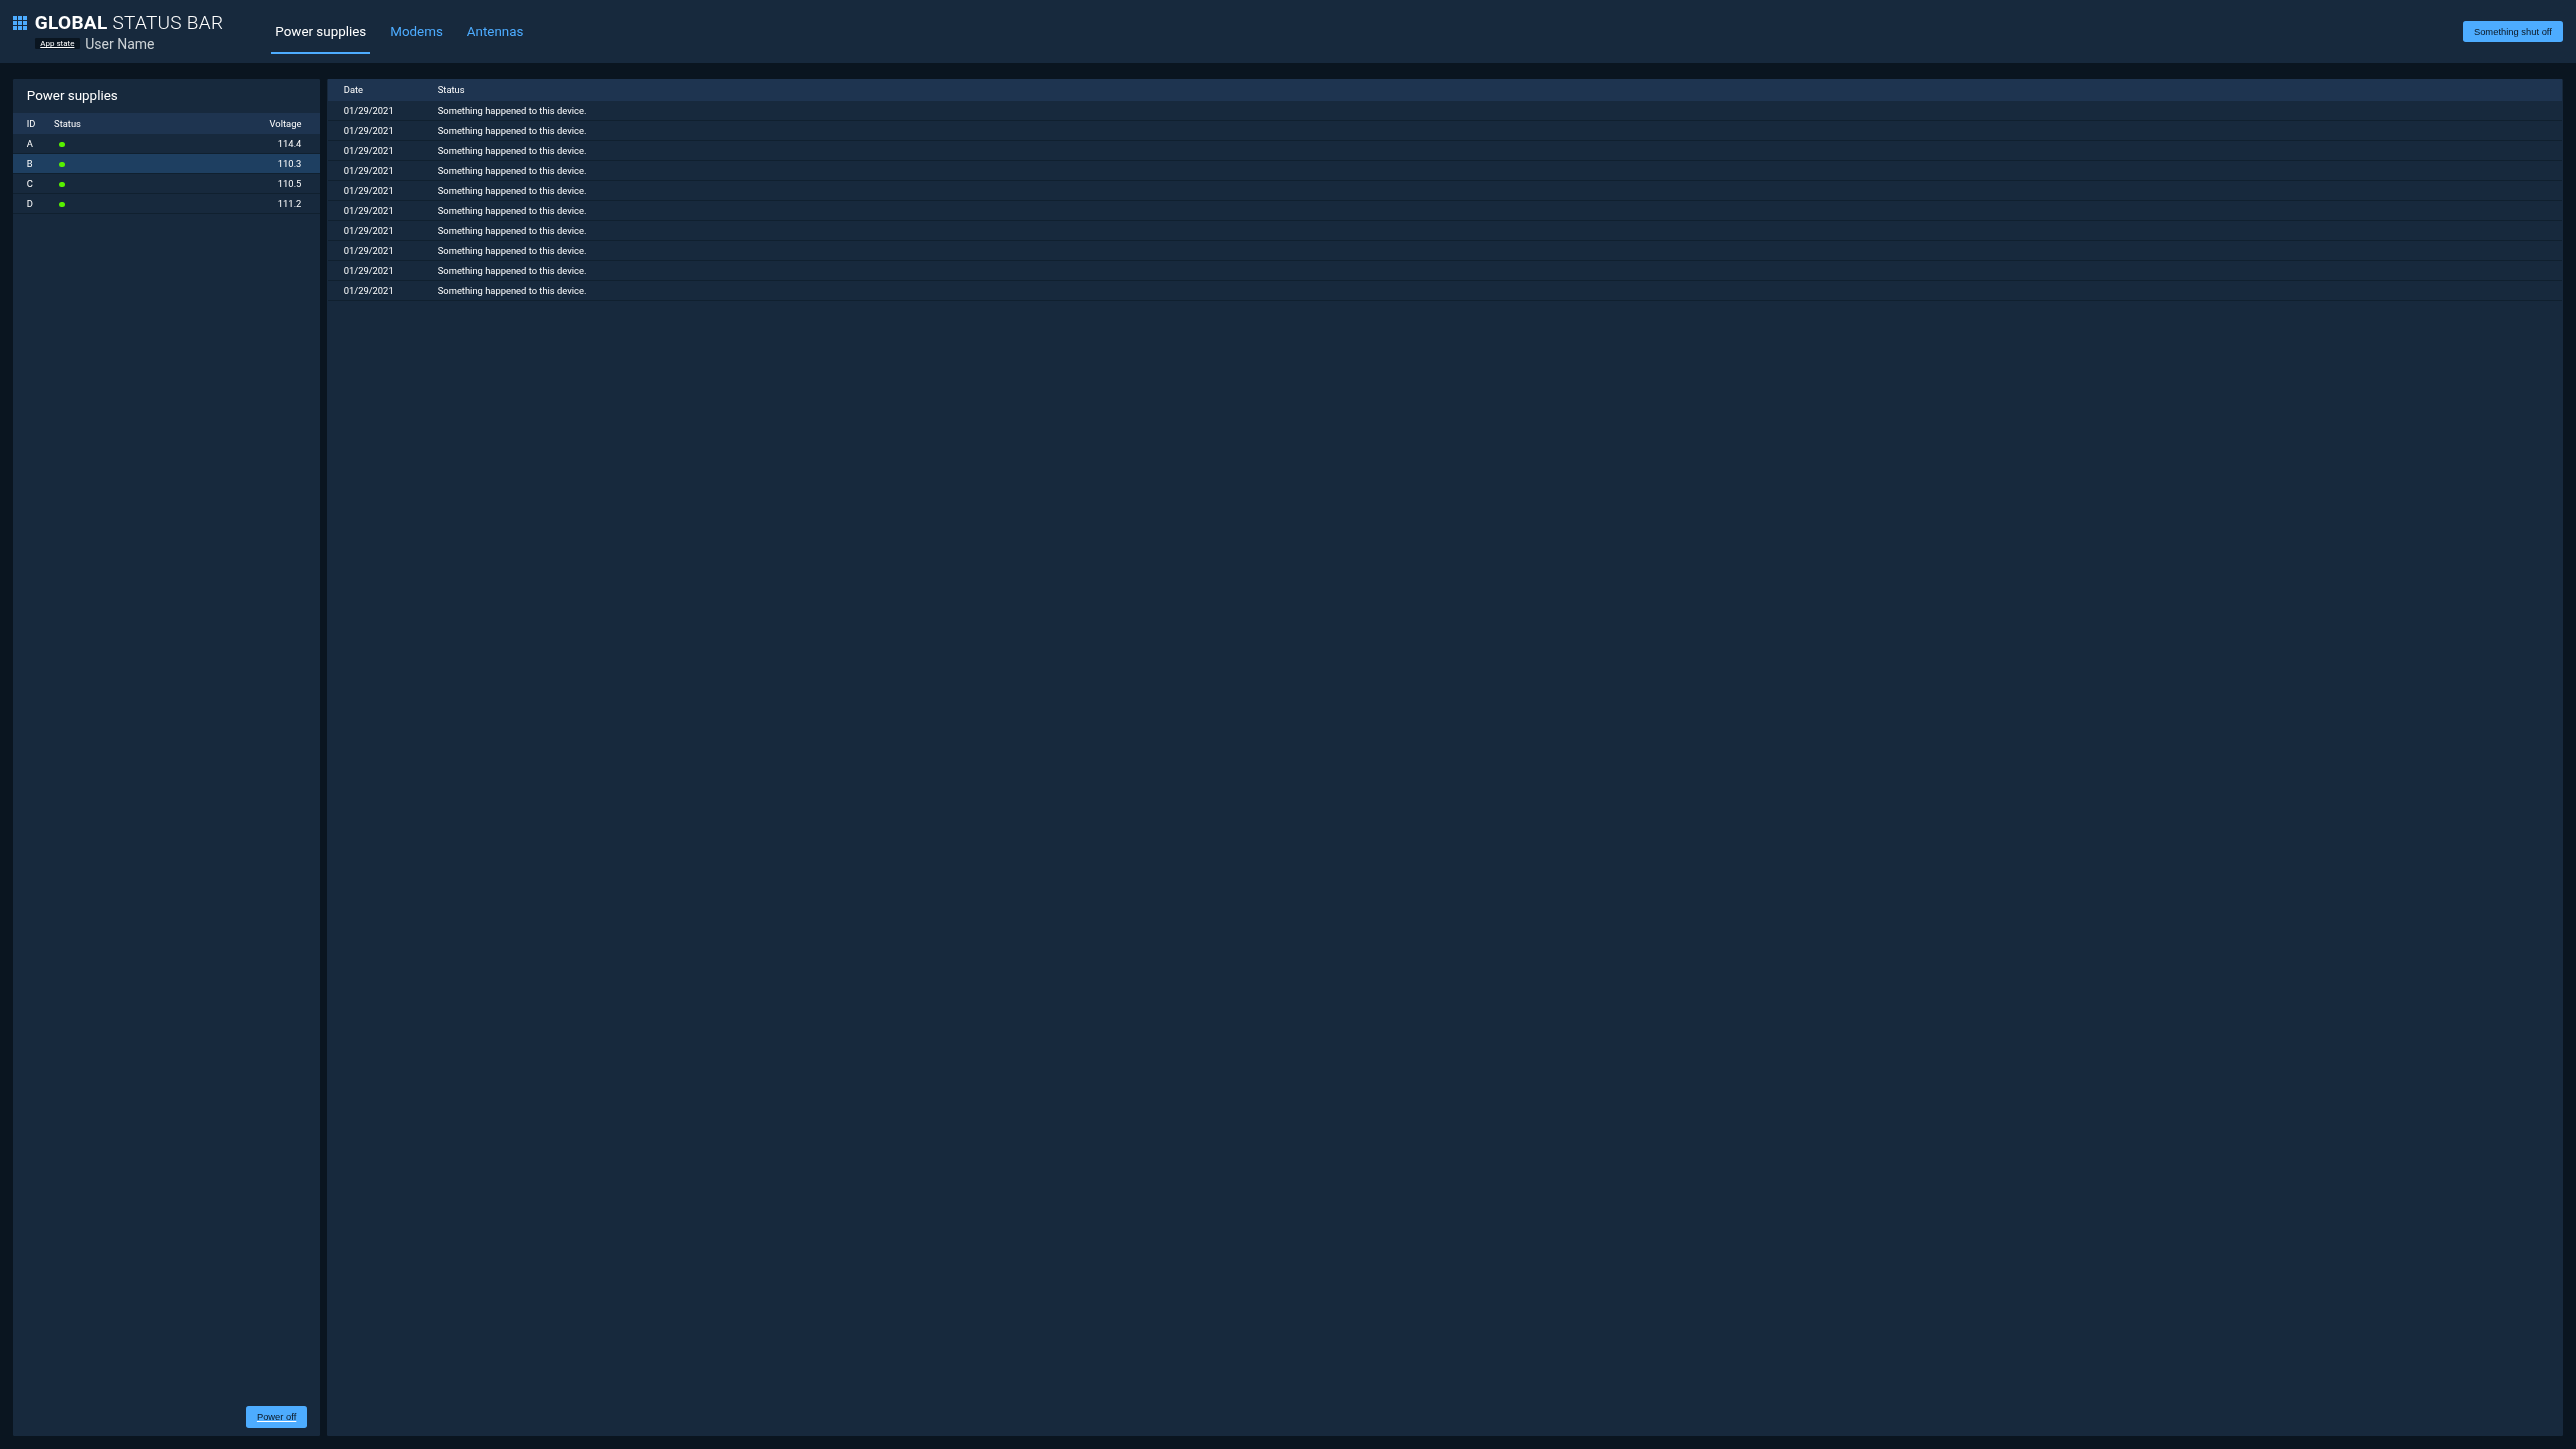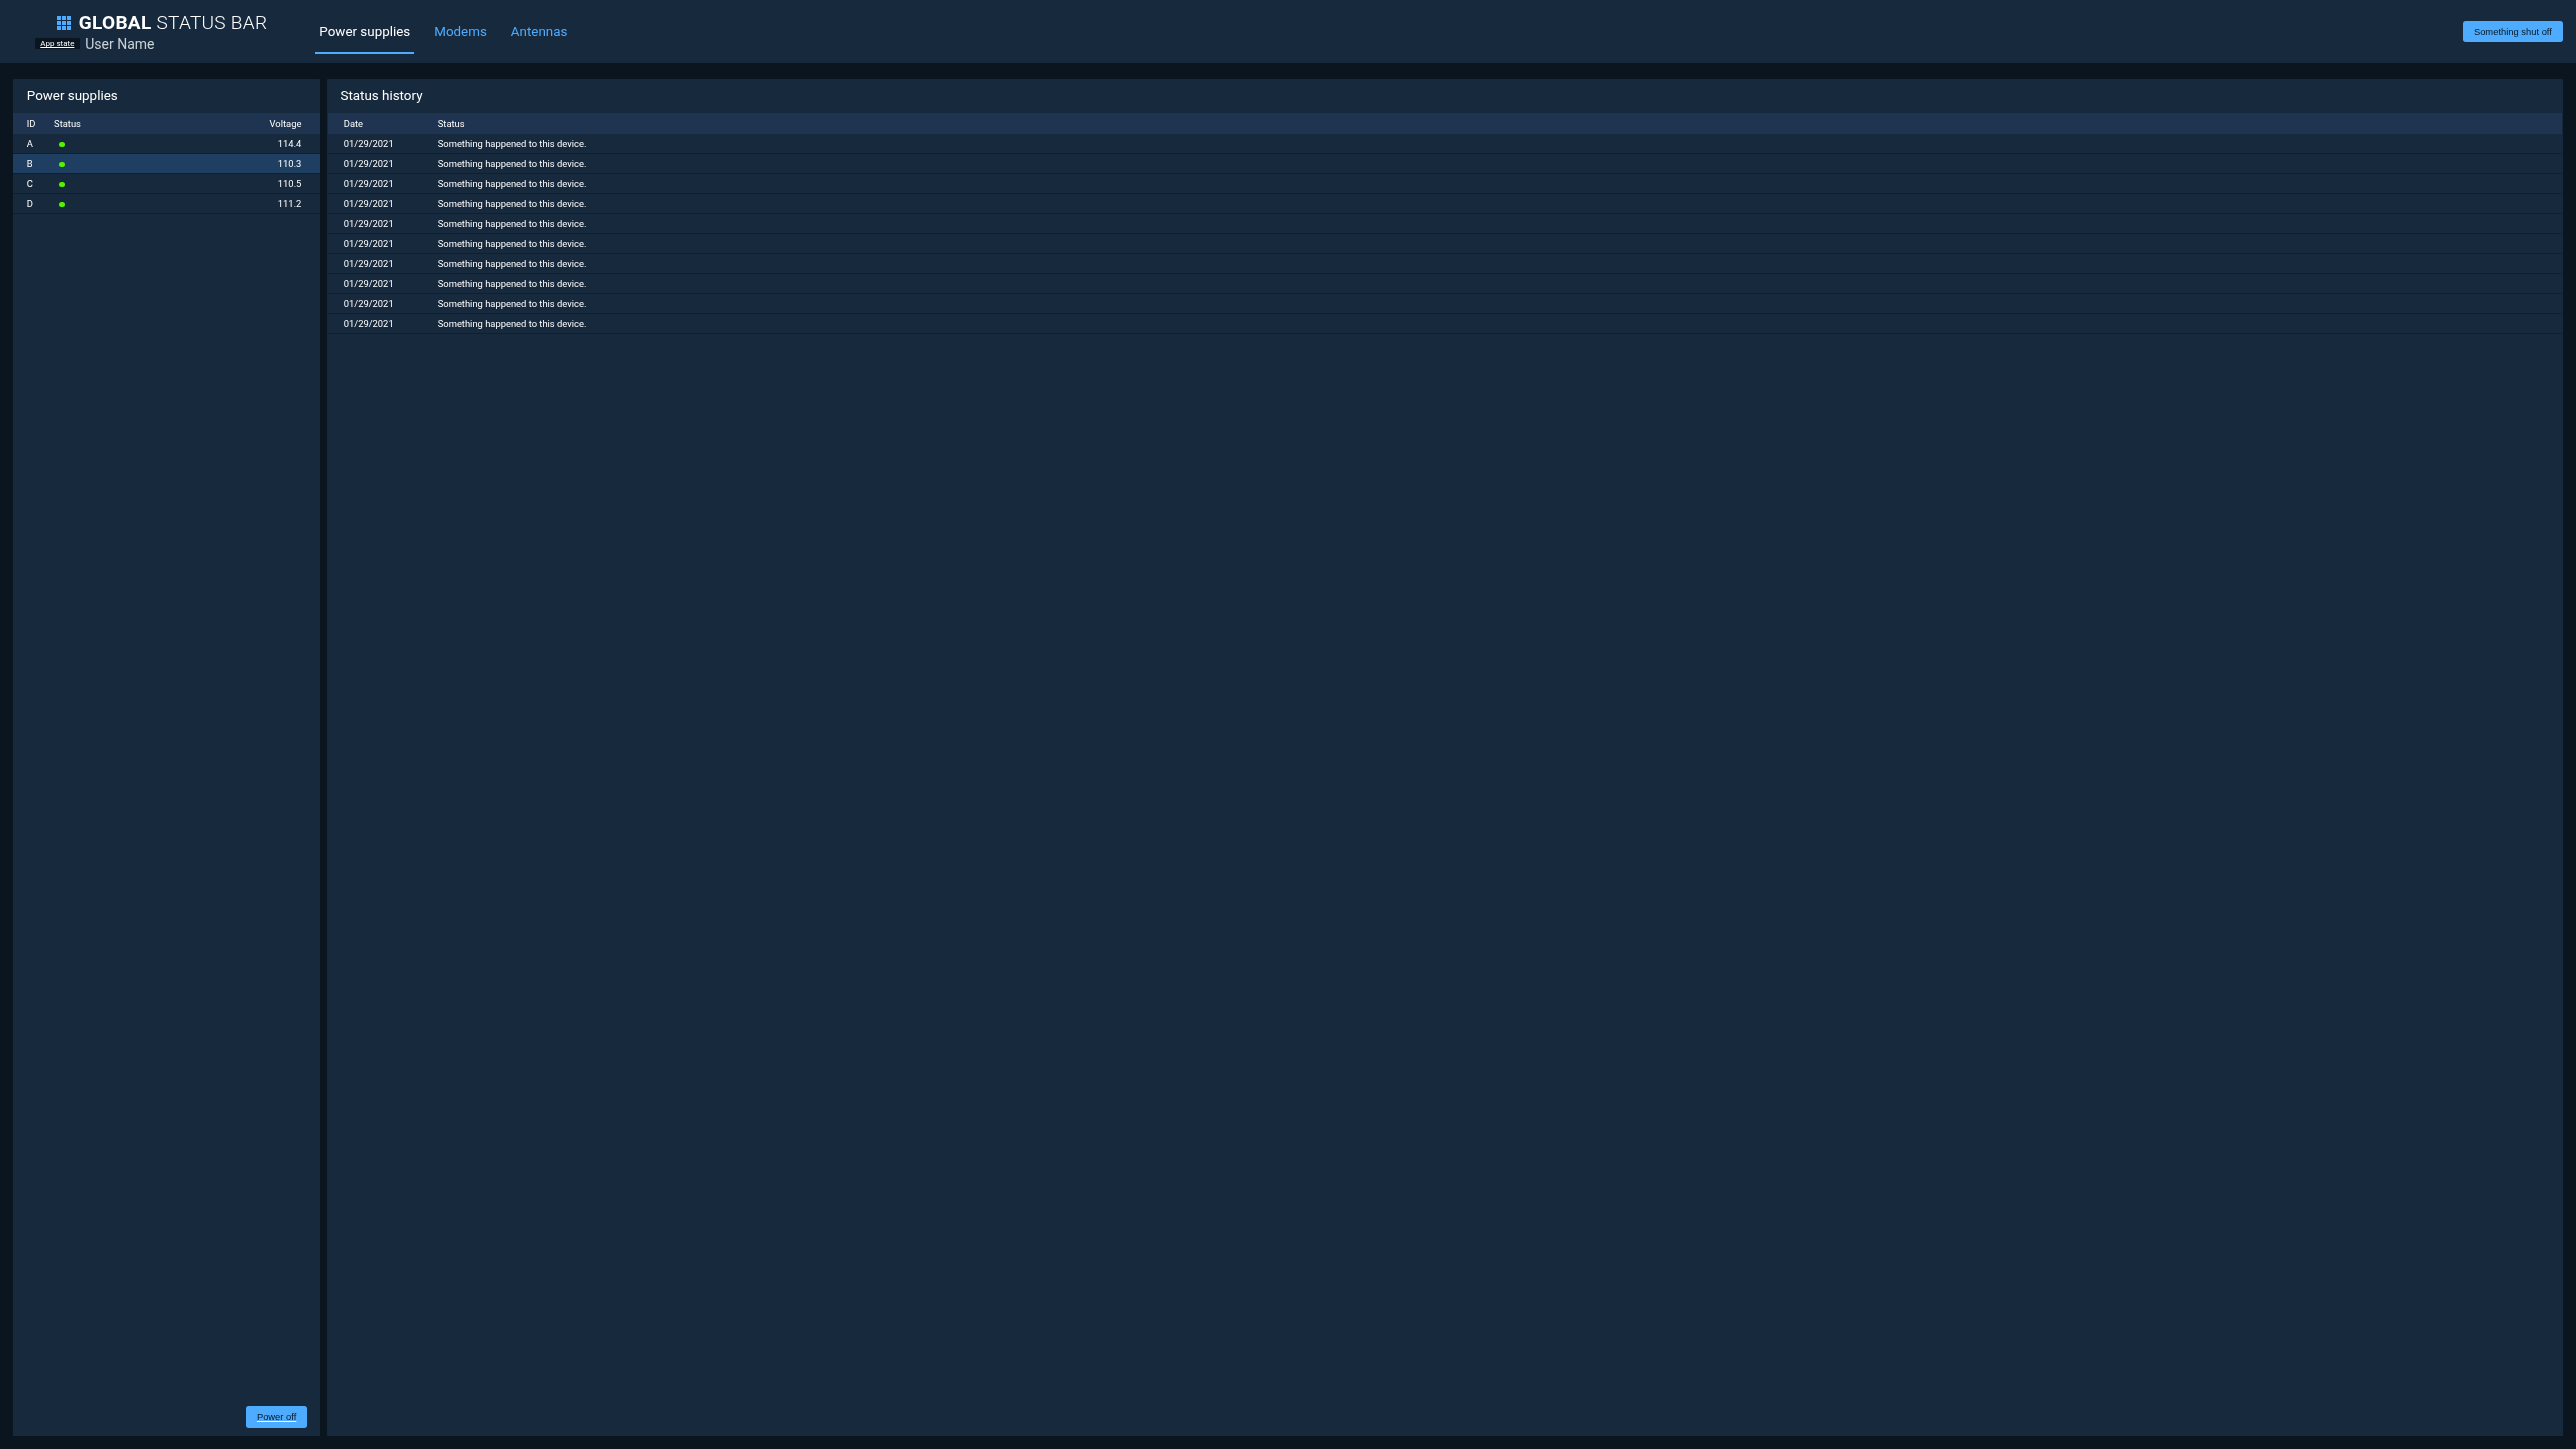--- a/index.html
+++ b/index.html
@@ -25,21 +25,20 @@
     .header-left {
       display: flex;
       flex-direction: column;
       justify-content: center;
       gap: 1.3px;
     }
     .header-title-row {
       display: flex;
       align-items: center;
       gap: 8px;
-      margin-left: 44px;
     }
     .apps-icon {
       width: 13.4px;
       height: 13.4px;
       display: grid;
       grid-template-columns: repeat(3,1fr);
       grid-template-rows: repeat(3,1fr);
       gap: 1.3px;
     }
     .apps-icon span {
@@ -299,21 +298,20 @@
     </div>
     <div class="sidebar-footer">
       <button class="btn">Power off</button>
     </div>
   </div>
 
   <div class="content">
 
 
     <div class="panel history-panel">
-      <div class="panel-title">Status history</div>
       <div class="table-wrap">
         <table>
           <thead>
             <tr>
               <th class="col-date">Date</th>
               <th>Status</th>
             </tr>
           </thead>
           <tbody id="history-body">
               <tr>

